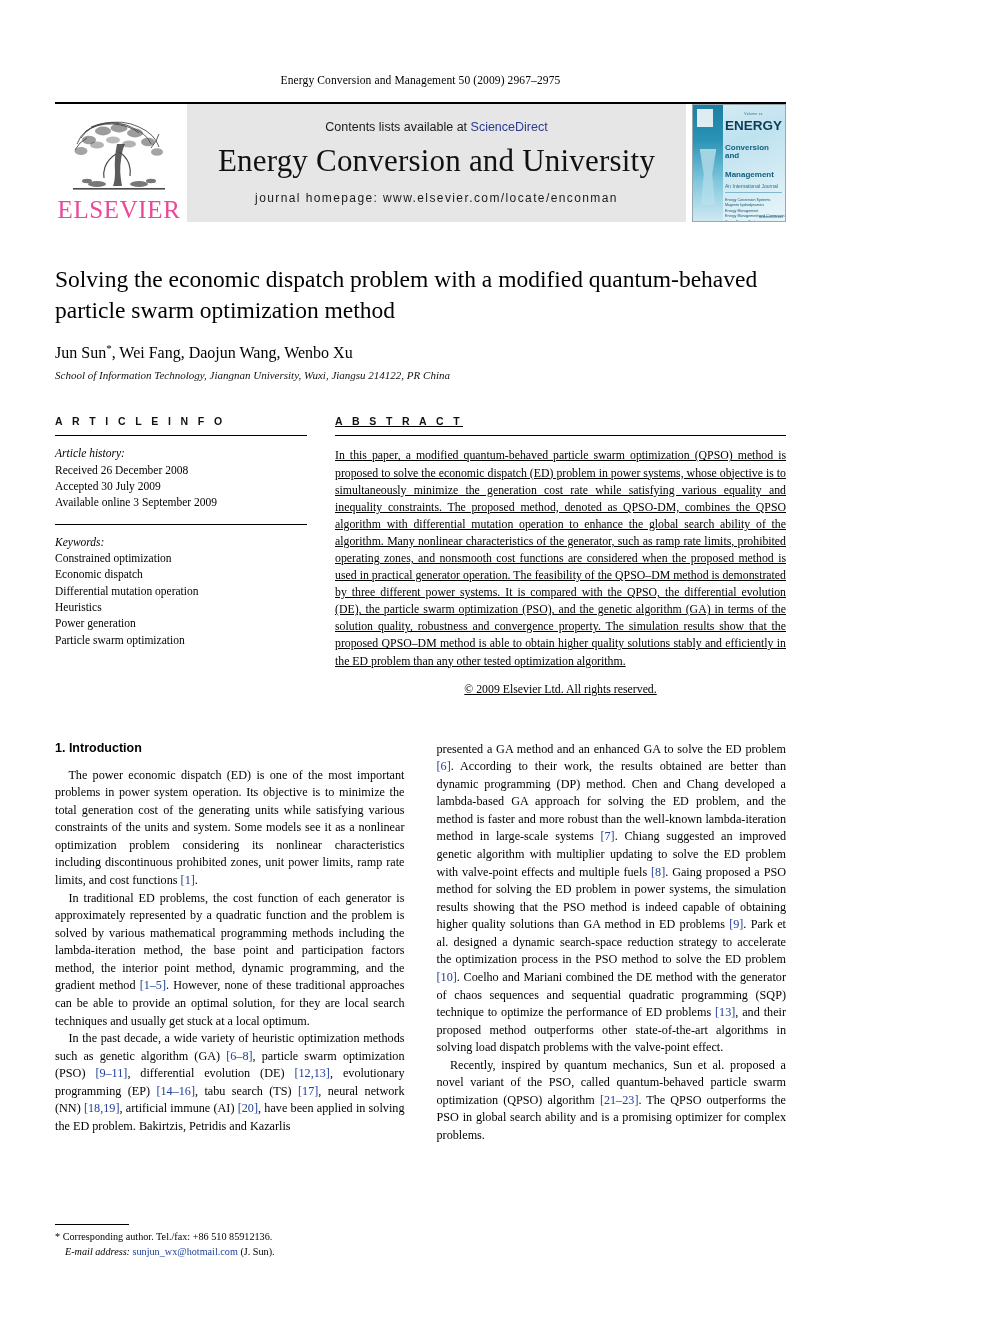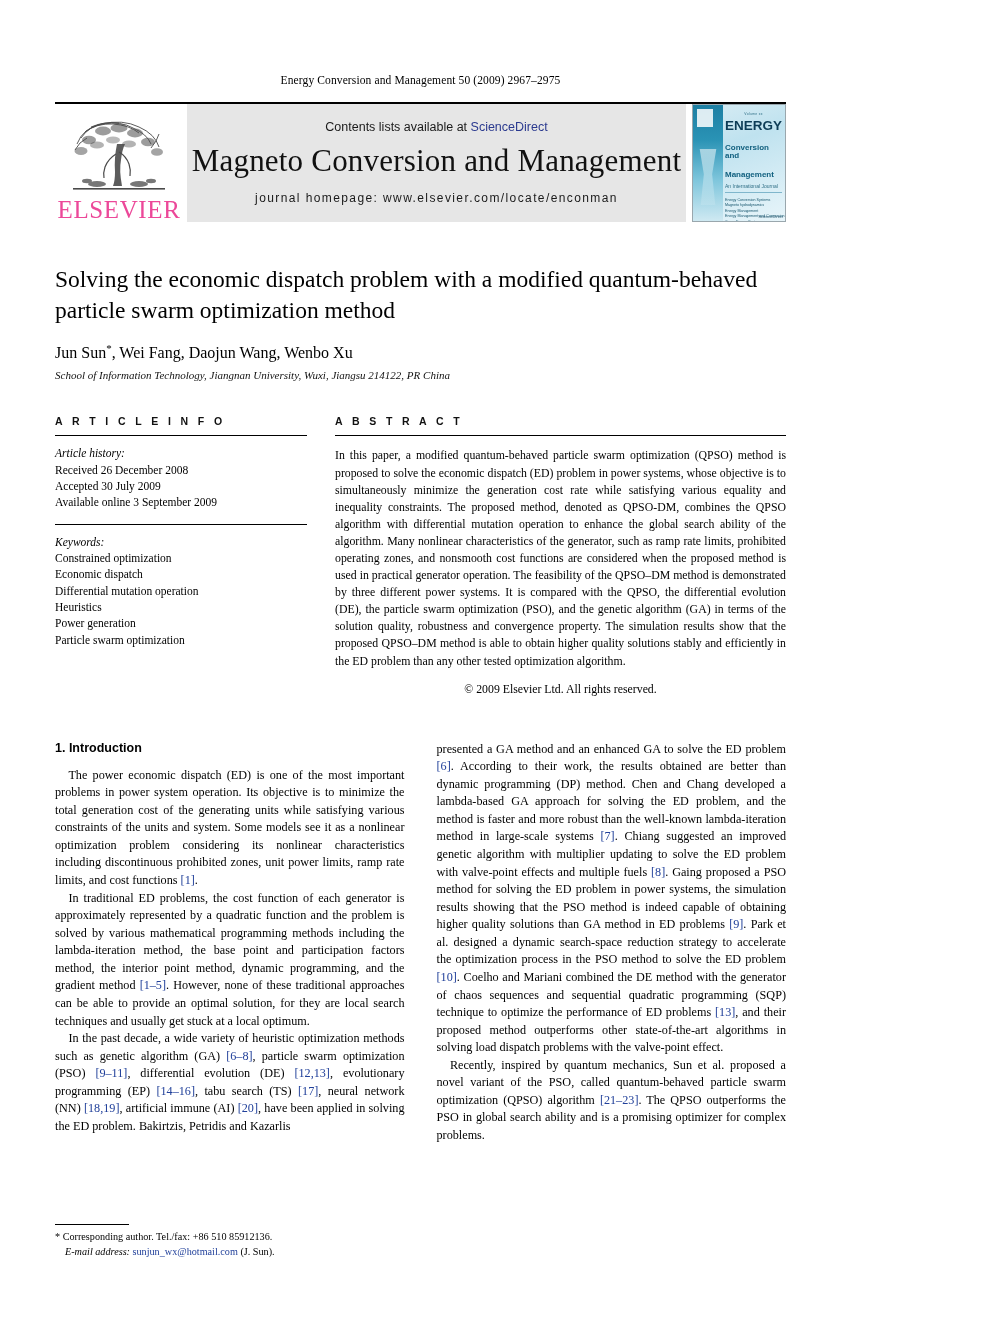--- a/index.html
+++ b/index.html
@@ -165,21 +165,21 @@
     color: #111;
   }
 
   
   .info-abstract {
     margin: 34px 55px 0 55px;
     display: flex;
     gap: 28px;
   }
   .col-info { flex: 0 0 252px; }
-  .col-abstract { flex: 1 1 auto; }
+  .col-abstract { flex: 1 1 auto; text-decoration: underline; }
   .sec-head {
     font-family: "Liberation Sans", sans-serif;
     font-size: 10.5px;
     font-weight: bold;
     letter-spacing: 3.4px;
     color: #111;
   }
   .rule {
     border-top: 1.5px solid #000;
     margin-top: 8px;
@@ -299,21 +299,21 @@
           <rect x="6" y="70" width="92" height="1.6"></rect>
         </g>
       </svg>
       <div class="elsevier-word">ELSEVIER</div>
     </div>
 
     <div class="banner">
       <div class="contents-line">
         <span>Contents lists available at </span><span class="sd-link">ScienceDirect</span>
       </div>
-      <div class="journal-title">Magneto Conversion and Management</div>
+      <div class="journal-title">Energy Conversion and University</div>
       <div class="homepage-line">journal homepage: www.elsevier.com/locate/enconman</div>
     </div>
 
     <div class="cover-thumb">
       <div class="cover-left-band"></div>
       <div class="cover-tower"></div>
       <div class="cover-elsevier-mark"></div>
       <div class="cover-body">
         <div class="cover-eyebrow">Volume xx</div>
         <div class="cover-energy">ENERGY</div>

